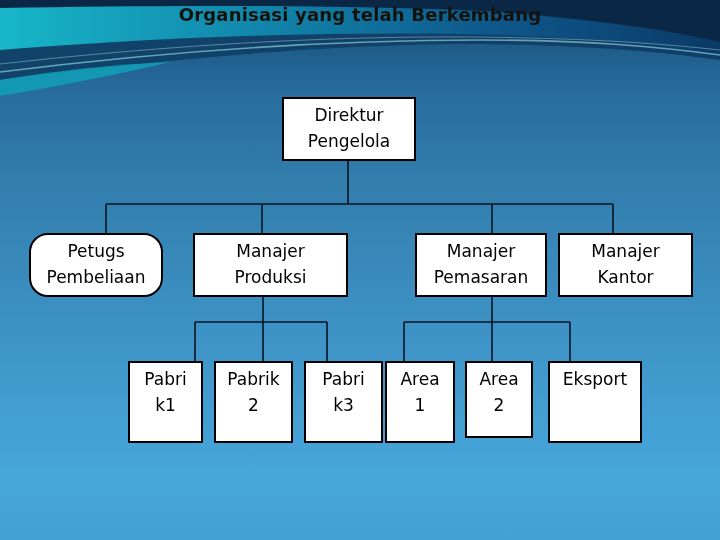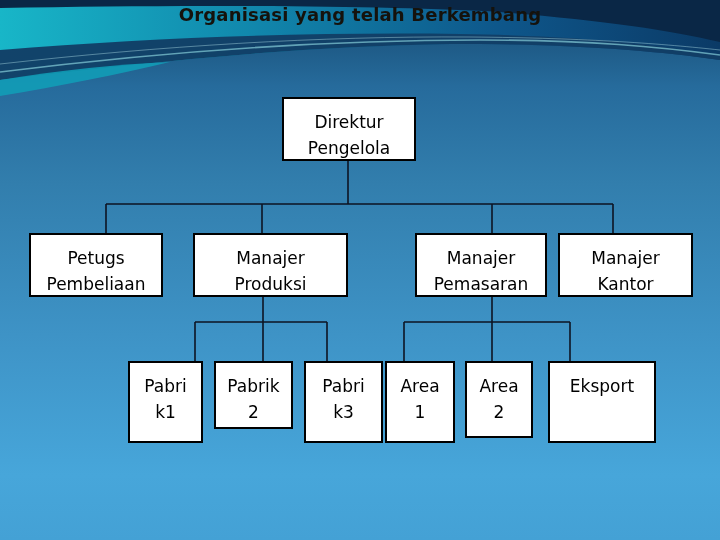--- a/index.html
+++ b/index.html
@@ -53,21 +53,21 @@
   .node {
     position: absolute;
     box-sizing: border-box;
     background: #ffffff;
     border: 2px solid #000000;
     color: #000000;
     font-size: 17px;
     line-height: 26px;
     text-align: center;
     white-space: pre-line;
-    padding-top: 10px;
+    padding-top: 3px;
   }
 </style>
 </head>
 <body>
 
 <div class="slide">
 
   <svg class="bg-waves" viewBox="0 0 720 110" preserveAspectRatio="none" aria-hidden="true">
     <defs>
       <linearGradient id="tealGrad" x1="0" y1="0" x2="1" y2="0">
@@ -108,34 +108,34 @@
 
     <line x1="492" y1="297" x2="492" y2="362"></line>
     <line x1="404" y1="322" x2="570" y2="322"></line>
     <line x1="404" y1="322" x2="404" y2="362"></line>
     <line x1="570" y1="322" x2="570" y2="362"></line>
   </svg>
 
   <div class="node" style="left:282px; top:97px;  width:134px; height:64px;">Direktur
 Pengelola</div>
 
-  <div class="node" style="left:29px;  top:233px; width:134px; height:64px;">Petugs
+  <div class="node" style="left:29px;  top:233px; width:134px; height:64px;border-radius:19px;">Petugs
 Pembeliaan</div>
   <div class="node" style="left:193px; top:233px; width:155px; height:64px;">Manajer
 Produksi</div>
   <div class="node" style="left:415px; top:233px; width:132px; height:64px;">Manajer
 Pemasaran</div>
   <div class="node" style="left:558px; top:233px; width:135px; height:64px;">Manajer
 Kantor</div>
 
   <div class="node" style="left:128px; top:361px; width:75px; height:82px;">Pabri
 k1</div>
-  <div class="node" style="left:214px; top:361px; width:79px; height:68px;">Pabrik
+  <div class="node" style="left:214px; top:361px; width:79px; height:82px;">Pabrik
 2</div>
   <div class="node" style="left:304px; top:361px; width:79px; height:82px;">Pabri
 k3</div>
   <div class="node" style="left:385px; top:361px; width:70px; height:82px;">Area
 1</div>
   <div class="node" style="left:465px; top:361px; width:68px; height:77px;">Area
 2</div>
-  <div class="node" style="left:548px; top:361px; width:108px; height:82px;">Eksport</div>
+  <div class="node" style="left:548px; top:361px; width:94px; height:82px;">Eksport</div>
 
 </div>
 
 </body></html>

